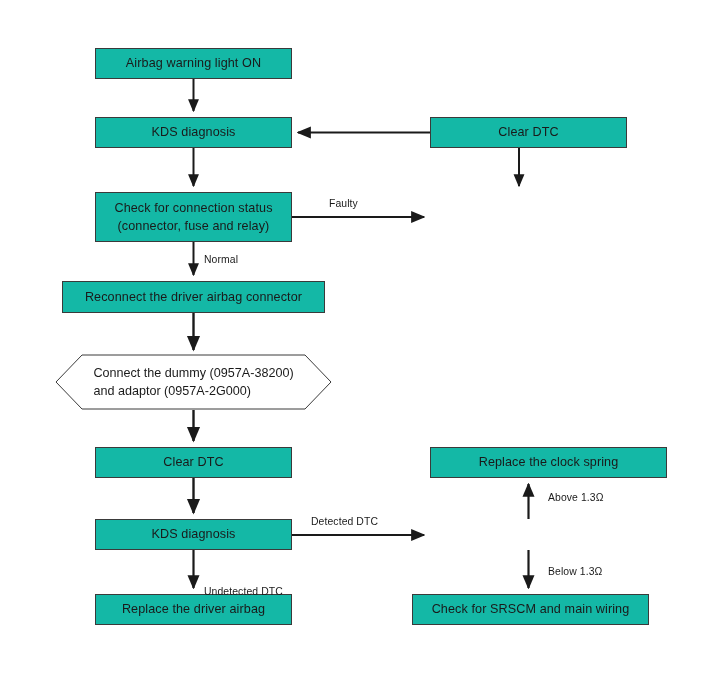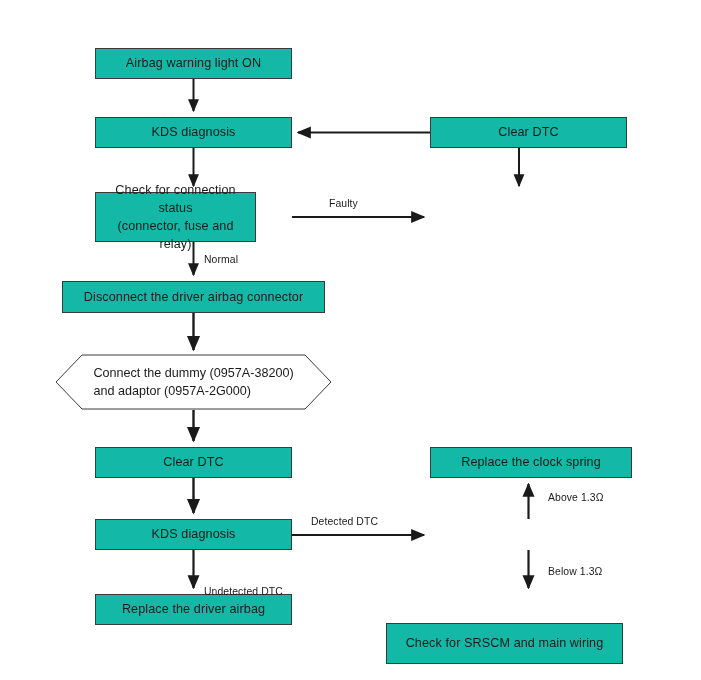--- a/index.html
+++ b/index.html
@@ -142,44 +142,44 @@
       <line x1="528.5" y1="550" x2="528.5" y2="588" stroke="#1a1a1a" stroke-width="2.2" marker-end="url(#arrowhead)"></line>
     </g>
   </svg>
 
   <div class="node" style="left:95px; top:48px; width:197px; height:31px;">Airbag warning light ON</div>
 
   <div class="node" style="left:95px; top:117px; width:197px; height:31px;">KDS diagnosis</div>
 
   <div class="node" style="left:430px; top:117px; width:197px; height:31px;">Clear DTC</div>
 
-  <div class="node" style="left:95px; top:192px; width:161px; height:50px;">Check for connection status
+  <div class="node" style="left:95px; top:192px; width:197px; height:50px;">Check for connection status
 (connector, fuse and relay)</div>
 
 
-  <div class="node" style="left:62px; top:281px; width:263px; height:32px;">Disconnect the driver airbag connector</div>
+  <div class="node" style="left:62px; top:281px; width:263px; height:32px;">Reconnect the driver airbag connector</div>
 
   <div class="hexnode" style="left:55px; top:354px; width:277px; height:56px;">
     <svg width="277" height="56" viewBox="0 0 277 56" xmlns="http://www.w3.org/2000/svg">
       <polygon points="27,1 250,1 276,28 250,55 27,55 1,28" fill="#ffffff" stroke="#3a3a3a" stroke-width="1"></polygon>
     </svg>
     <span class="hex-label">Connect the dummy (0957A-38200)
 and adaptor (0957A-2G000)</span>
   </div>
 
   <div class="node" style="left:95px; top:447px; width:197px; height:31px;">Clear DTC</div>
 
   <div class="node" style="left:95px; top:519px; width:197px; height:31px;">KDS diagnosis</div>
 
   <div class="node" style="left:95px; top:594px; width:197px; height:31px;">Replace the driver airbag</div>
 
-  <div class="node" style="left:430px; top:447px; width:202px; height:31px;">Replace the clock spring</div>
+  <div class="node" style="left:430px; top:447px; width:237px; height:31px;">Replace the clock spring</div>
 
 
-  <div class="node" style="left:386px; top:594px; width:237px; height:41px;margin-top:29px;">Check for SRSCM and main wiring</div>
+  <div class="node" style="left:412px; top:594px; width:237px; height:31px;">Check for SRSCM and main wiring</div>
 
   <div class="edge-label" style="left:329px; top:198px;">Faulty</div>
 
   <div class="edge-label" style="left:204px; top:254px;">Normal</div>
 
   <div class="edge-label" style="left:311px; top:516px;">Detected DTC</div>
 
   <div class="edge-label" style="left:204px; top:562px;margin-top:24px;">Undetected DTC</div>
 
   <div class="edge-label" style="left:548px; top:492px;">Above 1.3Ω</div>

